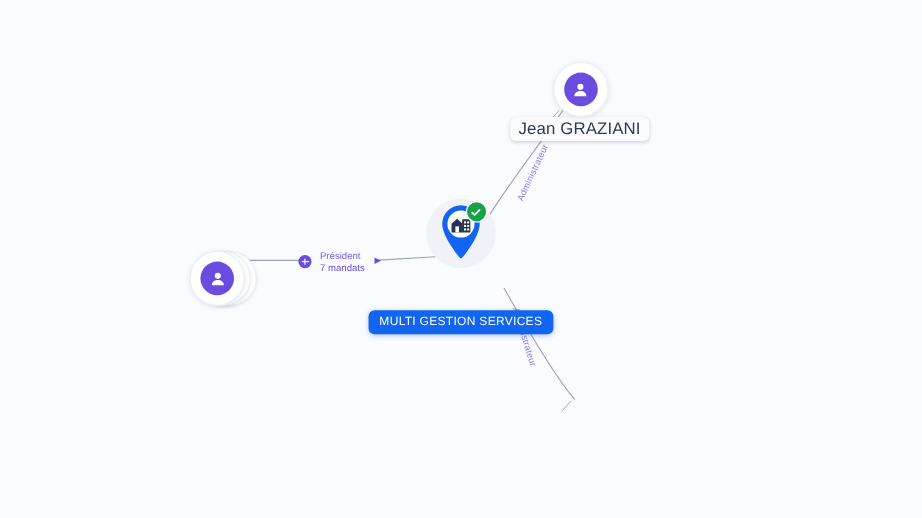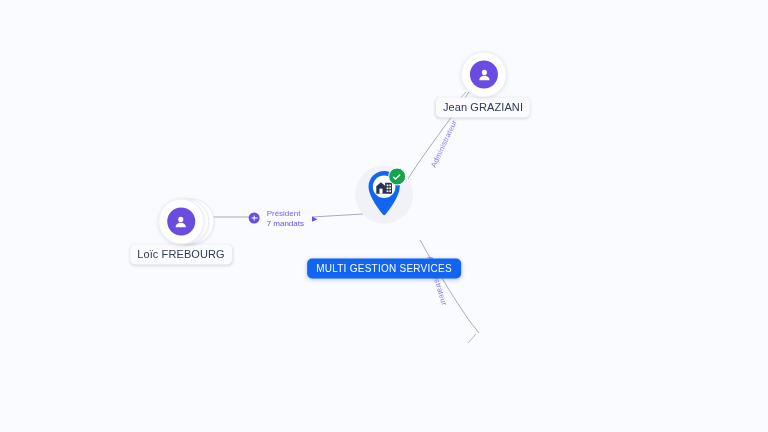--- a/index.html
+++ b/index.html
@@ -121,21 +121,21 @@
     display: flex;
     align-items: center;
     justify-content: center;
   }
 
   
   .node-label {
     margin-top: 1px;
     background: #fbfbfd;
     color: #2f3a56;
-    font-size: 11px;
+    font-size: 14px;
     line-height: 13px;
     padding: 3px 7px 4px 7px;
     border-radius: 5px;
     white-space: nowrap;
     box-shadow: 0 1px 3px rgba(40,50,90,0.17);
     letter-spacing: 0.1px;
   }
   .node-label.selected {
     background: #1165f0;
     color: #ffffff;
@@ -251,21 +251,20 @@
       <div class="stack-card c2"></div>
       <div class="person-ring">
         <div class="person-avatar">
           <svg width="17" height="17" viewBox="0 0 24 24" aria-hidden="true">
             <circle cx="12" cy="8.3" r="3.6" fill="#ffffff"></circle>
             <path d="M4.8 19.4c0-4 3.3-6.3 7.2-6.3s7.2 2.3 7.2 6.3z" fill="#ffffff"></path>
           </svg>
         </div>
       </div>
     </div>
-    <div class="node-label">Loïc FREBOURG</div>
   </div>
 
 
   <div class="node" style="left:384px; top:222px;gap:34px;">
     <div class="company-halo">
       <div class="pin">
         <svg width="42" height="52" viewBox="0 0 42 52" aria-hidden="true">
           <path d="M21 3.5c-8.6 0-15.6 6.9-15.6 15.4 0 10.6 13 26.5 14.4 28.1
                    a1.6 1.6 0 0 0 2.4 0c1.4-1.6 14.4-17.5 14.4-28.1
                    C36.6 10.4 29.6 3.5 21 3.5z" fill="#1165f0"></path>

